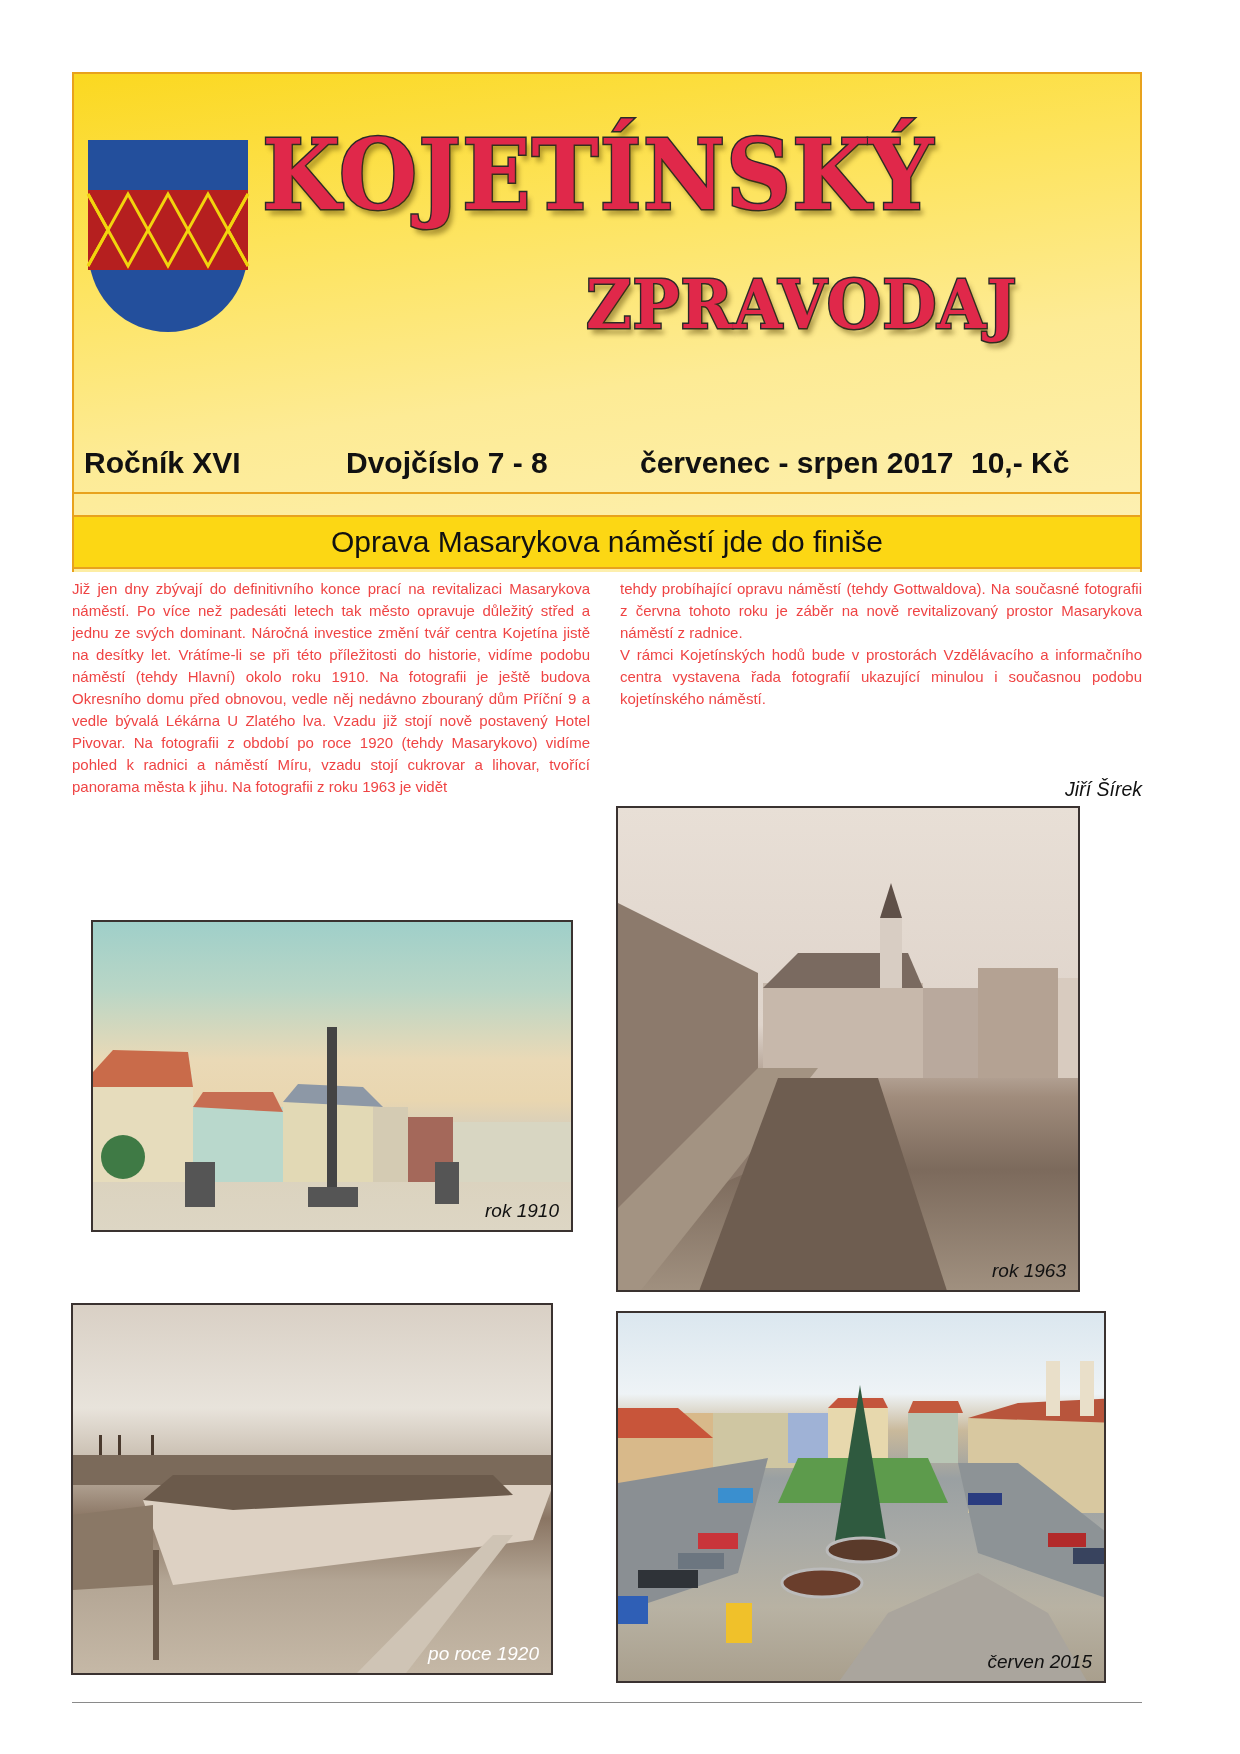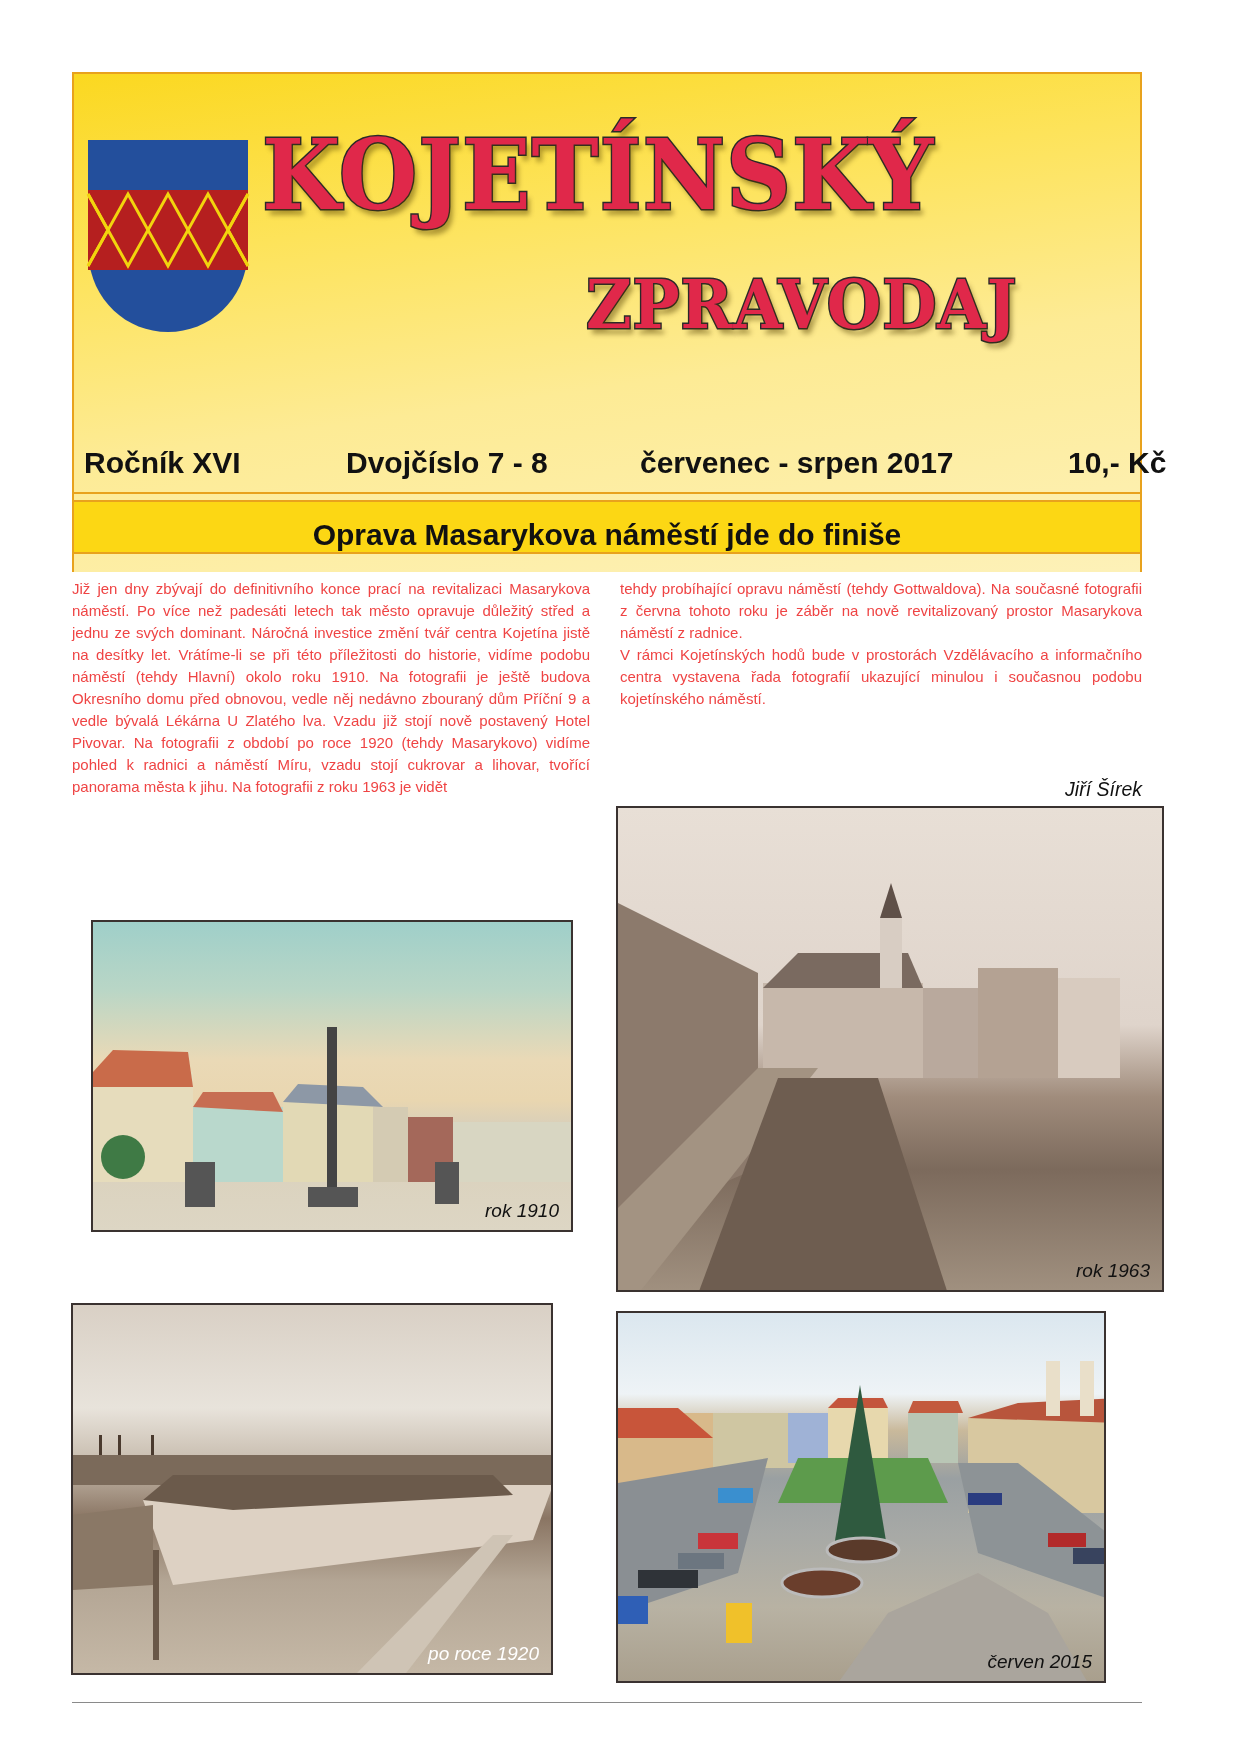--- a/index.html
+++ b/index.html
@@ -14,35 +14,35 @@
   .title-main, .title-sub { position: absolute; font-family: "DejaVu Serif", serif; font-weight: bold;
     color: #e0284a; -webkit-text-stroke: 3px #2a2a2a; paint-order: stroke fill;
     text-shadow: 4px 6px 6px rgba(80,60,0,0.45); letter-spacing: 1px; white-space: nowrap; }
   .title-main { left: 262px; top: 120px; font-size: 98px; line-height: 110px; transform: scaleX(0.92); transform-origin: left top; }
   .title-sub { left: 586px; top: 264px; font-size: 68px; line-height: 80px; transform: scaleX(0.92); transform-origin: left top; }
 
   .issue-row { position: absolute; left: 84px; top: 446px; width: 1050px; height: 40px; font-weight: bold; font-size: 30px; color: #111; }
   .issue-row span { position: absolute; top: 0; white-space: nowrap; }
   .issue-line { position: absolute; left: 72px; top: 492px; width: 1070px; height: 2px; background: #e8a21d; }
 
-  .headline { position: absolute; left: 72px; top: 500px; width: 1070px; height: 54px; box-sizing: border-box;
-    background: #fcd714; border: 2px solid #e8a21d; display: flex; align-items: flex-end; justify-content: center;
-    font-weight: bold; font-size: 30px; color: #111; }
+  .headline { position: absolute; left: 72px; top: 515px; width: 1070px; height: 54px; box-sizing: border-box;
+    background: #fcd714; border: 2px solid #e8a21d; display: flex; align-items: center; justify-content: center;
+    font-weight: normal; font-size: 30px; color: #111; }
 
   .col { position: absolute; font-size: 15px; line-height: 22px; text-align: justify; color: #ef4444; }
   .col-left { left: 72px; top: 578px; width: 518px; }
   .col-right { left: 620px; top: 578px; width: 522px; }
   .col p { margin: 0; }
   .author { position: absolute; left: 620px; top: 778px; width: 522px; text-align: right; font-style: italic; font-size: 19.5px; }
 
   .photo { position: absolute; box-sizing: border-box; border: 2px solid #3a3230; overflow: hidden; }
   .photo .caption { position: absolute; right: 12px; bottom: 8px; font-style: italic; font-size: 19px; }
   .p1910 { left: 71px; top: 920px; width: 482px; height: 312px;
     background: linear-gradient(180deg, #9fcfc9 0%, #b9d6c6 22%, #ead9b6 45%, #e9d6b0 58%, #d9cfb9 66%, #ddd6c4 100%); margin-left: 20px; }
-  .p1963 { left: 616px; top: 806px; width: 548px; height: 486px;
+  .p1963 { left: 616px; top: 806px; width: 464px; height: 486px;
     background: linear-gradient(180deg, #e8dfd6 0%, #dfd4cb 45%, #a08c7c 60%, #7c6a5c 75%, #a0907f 100%); padding-left: 24px; }
   .p1920 { left: 71px; top: 1303px; width: 482px; height: 372px;
     background: linear-gradient(180deg, #d9d0c5 0%, #e8e3db 28%, #c9beb0 42%, #8a7563 58%, #b3a594 75%, #c5b8a6 100%); }
   .p2015 { left: 616px; top: 1311px; width: 490px; height: 372px;
     background: linear-gradient(180deg, #dbe7ef 0%, #eef3f6 22%, #c9b99b 32%, #9aa0a2 45%, #a7a9a6 60%, #b8b2a3 80%, #a99f8d 100%); }
 
   
   .scene { position: absolute; }
   .caption-dark { color: #111; }
   .caption-light { color: #ffffff; }
@@ -65,21 +65,21 @@
   </g>
 </svg>
 
 <div class="title-main">KOJETÍNSKÝ</div>
 <div class="title-sub">ZPRAVODAJ</div>
 
 <div class="issue-row">
   <span style="left:0">Ročník XVI</span>
   <span style="left:262px">Dvojčíslo 7 - 8</span>
   <span style="left:556px">červenec - srpen 2017</span>
-  <span style="left:984px">10,- Kč</span>
+  <span style="left:887px">10,- Kč</span>
 </div>
 <div class="issue-line"></div>
 
 <div class="headline">
   <span>Oprava Masarykova náměstí jde do finiše</span>
 </div>
 
 <div class="col col-left">
   <p>Již jen dny zbývají do definitivního konce prací na revitalizaci Masarykova náměstí. Po více než padesáti letech tak město opravuje důležitý střed a jednu ze svých dominant. Náročná investice změní tvář centra Kojetína jistě na desítky let. Vrátíme-li se při této příležitosti do historie, vidíme podobu náměstí (tehdy Hlavní) okolo roku 1910. Na fotografii je ještě budova Okresního domu před obnovou, vedle něj nedávno zbouraný dům Příční 9 a vedle bývalá Lékárna U Zlatého lva. Vzadu již stojí nově postavený Hotel Pivovar. Na fotografii z období po roce 1920 (tehdy Masarykovo) vidíme pohled k radnici a náměstí Míru, vzadu stojí cukrovar a lihovar, tvořící panorama města k jihu. Na fotografii z roku 1963 je vidět</p>
 </div>

